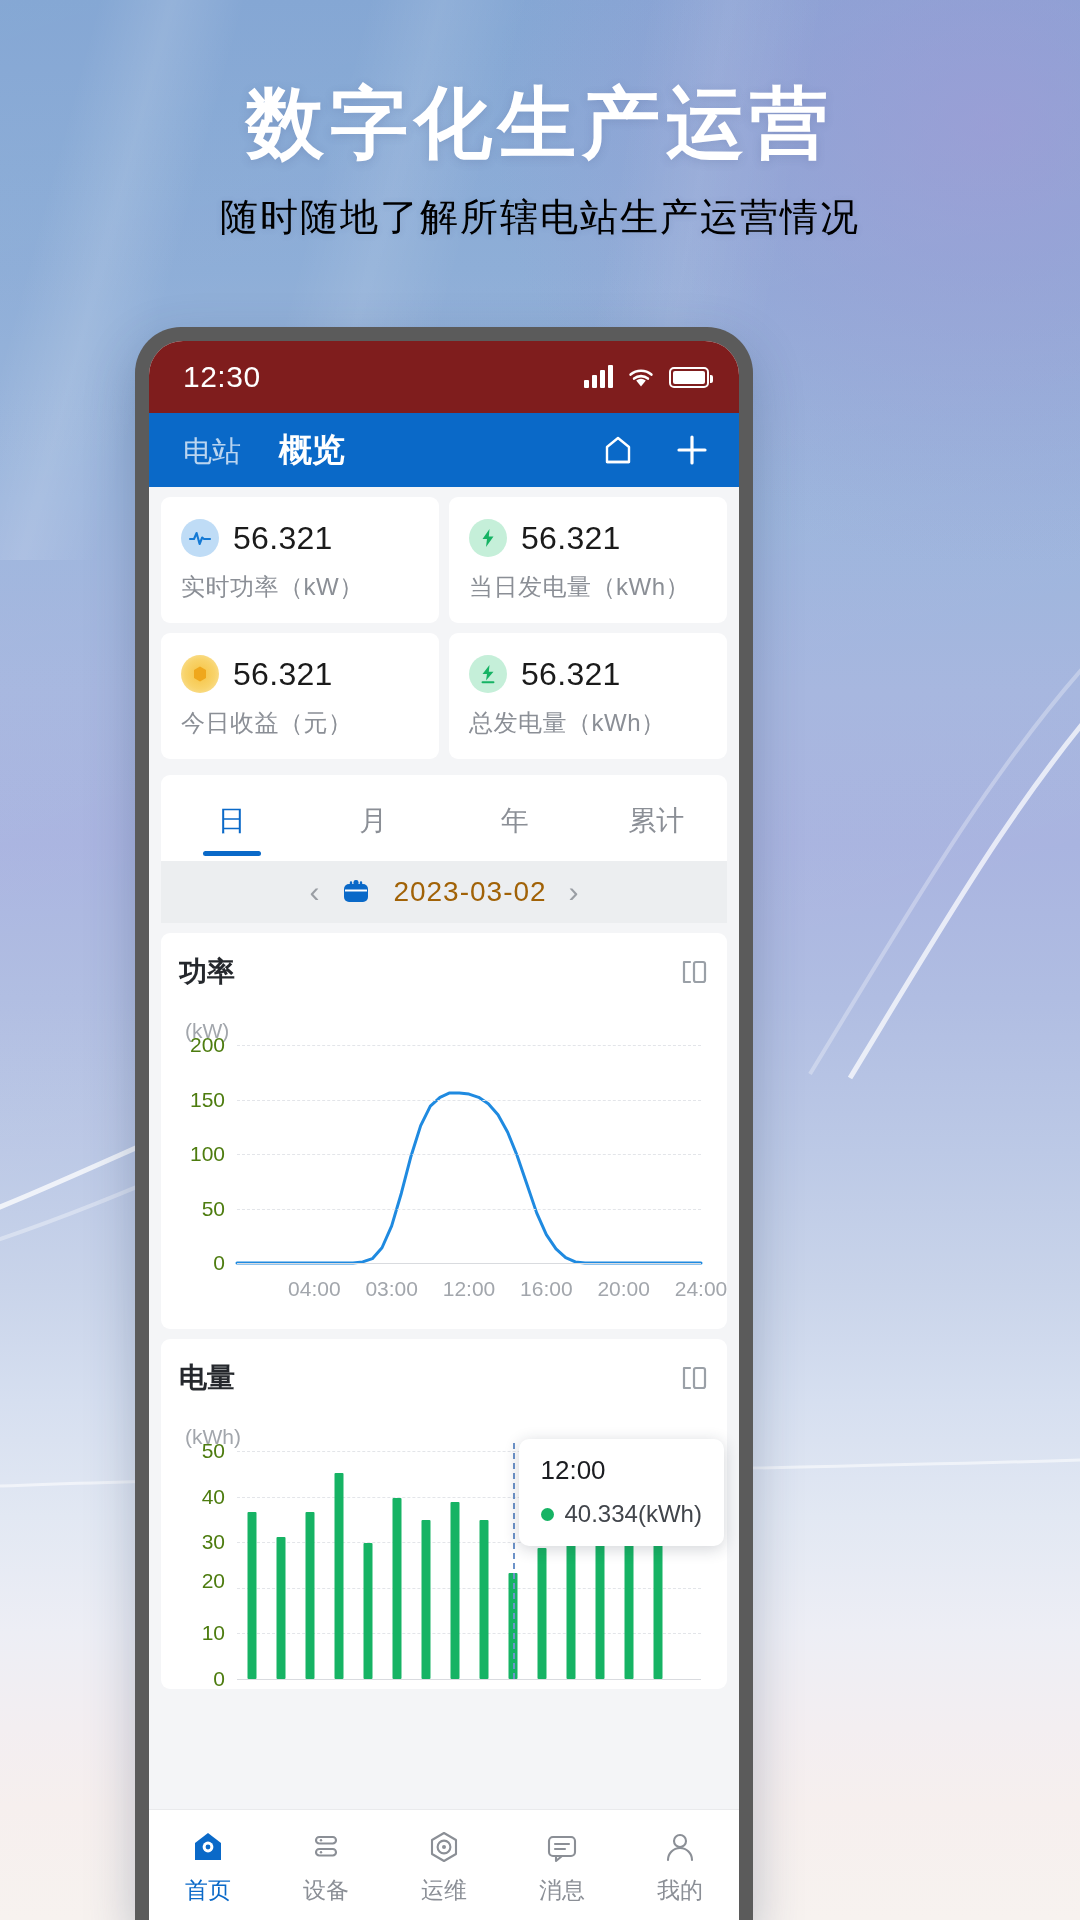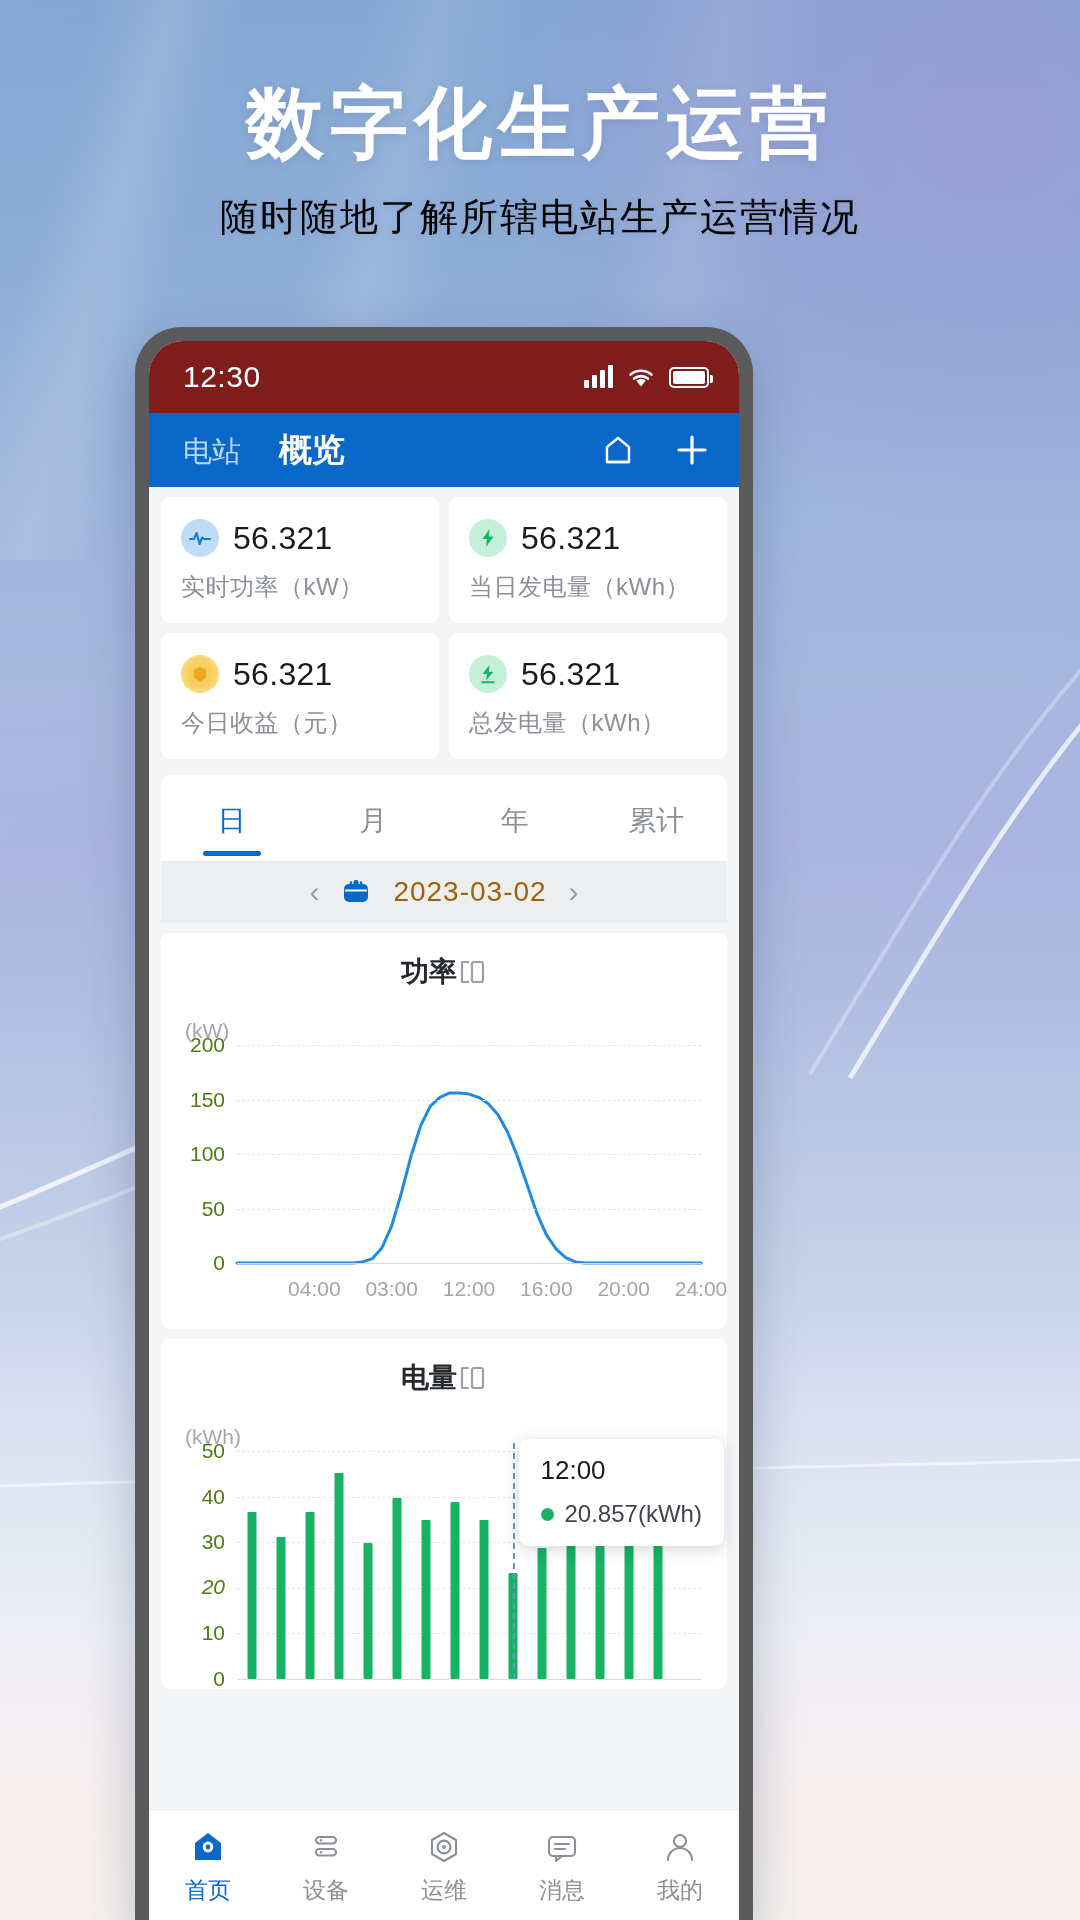--- a/index.html
+++ b/index.html
@@ -141,21 +141,21 @@
   #date-bar {
     background: #eceef0; height: 62px; display: flex; align-items: center;
     justify-content: center; gap: 22px; color: #3c3f44;
   }
   .chev { font-size: 30px; color: #9a9ea4; }
   #date-cal-icon { width: 30px; height: 28px; position: relative; }
   #date-text { font-size: 28px; color: #a16207; letter-spacing: 1px; }
 
   
   .chart-card { background: #fff; margin: 10px 12px 0 12px; border-radius: 9px; padding: 20px 18px 14px 18px; position: relative; }
-  .chart-head { display: flex; align-items: center; justify-content: center; }
+  .chart-head { display: flex; align-items: center; justify-content: space-between; }
   .chart-title { font-size: 28px; font-weight: bold; color: #25282d; }
   .expand-icon { width: 30px; height: 28px; }
   .axis-unit { font-size: 21px; color: #a2a6ac; margin-top: 28px; margin-left: 6px; }
   .plot { position: relative; margin-top: 2px; }
 
   .ytick { position: absolute; right: 100%; transform: translateY(-50%); padding-right: 12px;
            font-size: 21px; color: #4d7c0f; white-space: nowrap; }
   .gridline { position: absolute; left: 0; right: 0; height: 0; border-top: 1px dashed #e3e5e9; }
   .gridline.base { border-top: 1px solid #d9dbdf; }
   .xtick { position: absolute; top: 100%; transform: translateX(-50%); padding-top: 14px;
@@ -370,29 +370,29 @@
             </svg>
           </span>
         </div>
         <div class="axis-unit">(kWh)</div>
         <div class="plot" id="energy-plot" style="height:228px; margin-left:58px; margin-right:8px;">
           <div id="tooltip-line" style="left: 275.5px; top: -8px; height: 236px;"></div>
           <div id="tooltip" style="left: 281.5px; top: -12px;">
             <div class="tt-time">12:00</div>
             <div class="tt-row">
               <span class="tt-dot"></span>
-              <span class="tt-val">20.857(kWh)</span>
+              <span class="tt-val">40.334(kWh)</span>
             </div>
           </div>
         <div class="gridline base" style="top: 228px;"></div>
             <div class="ytick" style="top: 228px;">0</div>
             <div class="gridline" style="top: 182.4px;"></div>
             <div class="ytick" style="top: 182.4px;">10</div>
             <div class="gridline" style="top: 136.8px;"></div>
-            <div class="ytick" style="top: 136px; font-style: italic;">20</div>
+            <div class="ytick" style="top: 130px;">20</div>
             <div class="gridline" style="top: 91.2px;"></div>
             <div class="ytick" style="top: 91.2px;">30</div>
             <div class="gridline" style="top: 45.6px;"></div>
             <div class="ytick" style="top: 45.6px;">40</div>
             <div class="gridline" style="top: 0px;"></div>
             <div class="ytick" style="top: 0px;">50</div>
             <div class="bar" style="left: 14.5px; height: 166.896px; background: rgb(22, 179, 100);"></div>
             <div class="bar" style="left: 43.5px; height: 142.272px; background: rgb(22, 179, 100);"></div>
             <div class="bar" style="left: 72.5px; height: 166.896px; background: rgb(22, 179, 100);"></div>
             <div class="bar" style="left: 101.5px; height: 206.112px; background: rgb(22, 179, 100);"></div>

